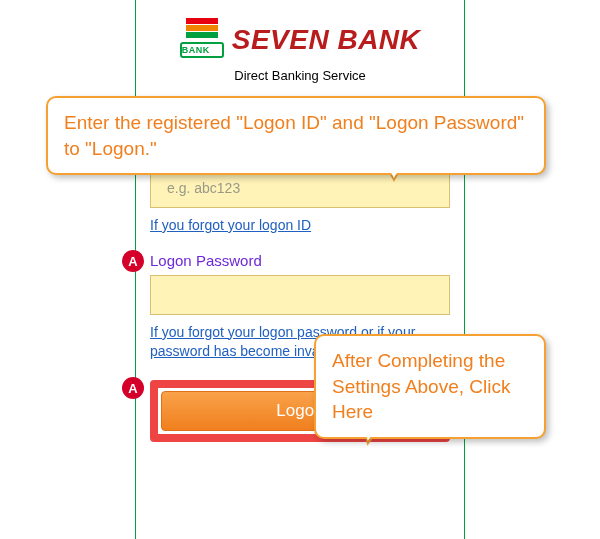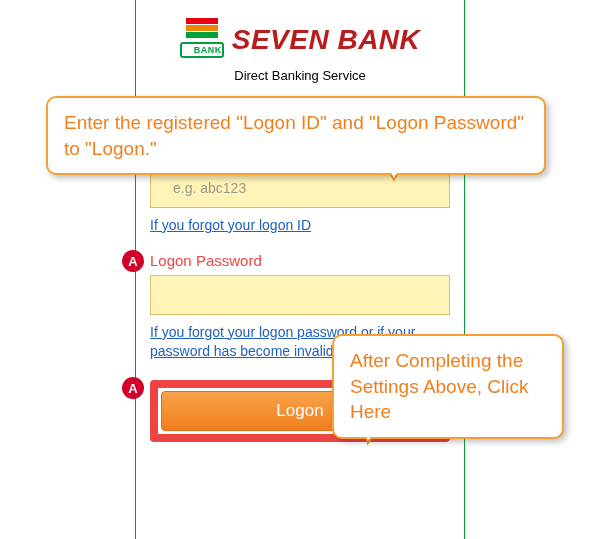--- a/index.html
+++ b/index.html
@@ -42,21 +42,21 @@
   .stripe { height: 6px; }
   .stripe.red { background: #e60012; }
   .stripe.orange { background: #f08300; margin-top: 1px; }
   .stripe.green { background: #00a040; margin-top: 1px; }
   .bank-tag {
     position: absolute;
     left: 0; top: 24px;
     width: 44px;
     border: 2px solid #00a040;
     border-radius: 3px;
-    text-align: right;
+    text-align: left;
     font-size: 9px;
     font-weight: bold;
     color: #00a040;
     background: #fff;
     padding: 1px 0;
     letter-spacing: 0.5px;
   }
   .brand-text {
     font-size: 28px;
     font-weight: 900;
@@ -68,30 +68,30 @@
     text-align: center;
     font-size: 13px;
     color: #000000;
     margin-top: 6px;
   }
   .form-area {
     margin-top: 62px;
   }
   .field-label {
     font-size: 15px;
-    color: #ef4444;
+    color: #6d28d9;
     margin-bottom: 6px;
     margin-top: 16px;
   }
   .text-input {
     width: 100%;
     height: 40px;
     border: 1px solid #d8c070;
     background: #fff3b8;
-    padding: 0 22px;
+    padding: 0 16px;
     font-size: 14px;
     color: #333;
   }
   .text-input::placeholder { color: #9a9a88; }
   .help-link {
     font-size: 14px;
     color: #2060c0;
     margin-top: 8px;
     display: block;
     line-height: 1.4;
@@ -157,21 +157,21 @@
   }
   .tail1-fill {
     left: 382px; top: 156px;
     border-left: 12px solid transparent;
     border-right: 12px solid transparent;
     border-top: 22px solid #fff;
     z-index: 6;
   }
   
   .callout2 {
-    left: 332px;
+    left: 314px;
     top: 334px;
     width: 232px;
   }
   .tail2-border {
     left: 358px; top: 420px;
     border-left: 12px solid transparent;
     border-right: 12px solid transparent;
     border-top: 26px solid #f5a030;
     transform: rotate(12deg);
     z-index: 4;

